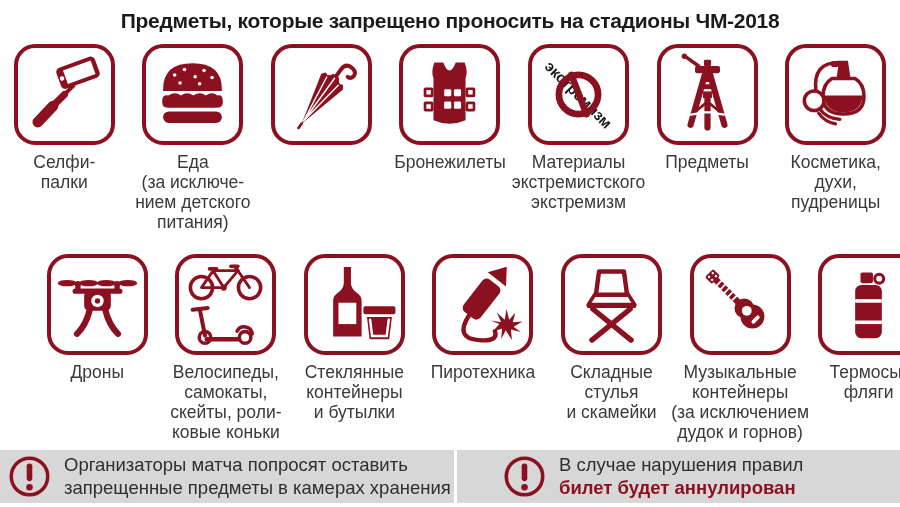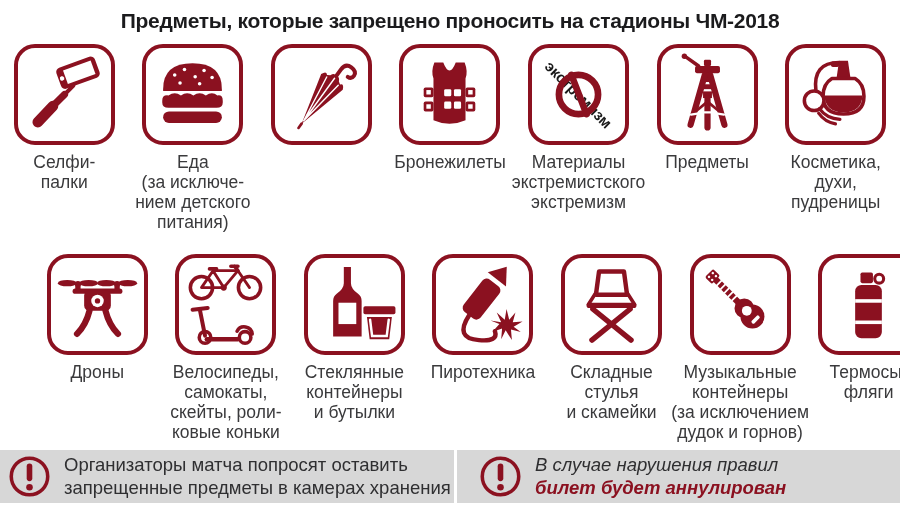--- a/index.html
+++ b/index.html
@@ -35,21 +35,21 @@
   }
   .f{fill:var(--accent);}
   .s{stroke:var(--accent);fill:none;stroke-linecap:round;stroke-linejoin:round;}
   .wf{fill:#fff;}
   .ws{stroke:#fff;fill:none;stroke-linecap:round;}
   .sw{stroke:var(--accent);fill:#fff;stroke-linecap:round;stroke-linejoin:round;}
   .ext-text{font:700 17px "Liberation Sans",sans-serif;fill:#1A1A1A;}
   .notes{position:absolute;left:0;bottom:4px;width:900px;height:53px;display:flex;gap:3px;}
   .note{background:var(--note-bg);display:flex;align-items:center;height:53px;}
   .note-1{width:454px;padding-left:8px;}
-  .note-2{flex:1;padding-left:22px;font-style:italic;}
+  .note-2{flex:1;padding-left:46px;}
   .note-icon{width:43px;height:43px;flex:none;margin-right:13px;}
   .note-text{font-size:18.5px;line-height:1.24;color:var(--note-text);}
   .note-text .hl{font-weight:700;color:var(--accent);}
 </style>
 </head>
 <body>
 
 <div class="page">
 
   <div class="title">Предметы, которые запрещено проносить на стадионы ЧМ-2018</div>

